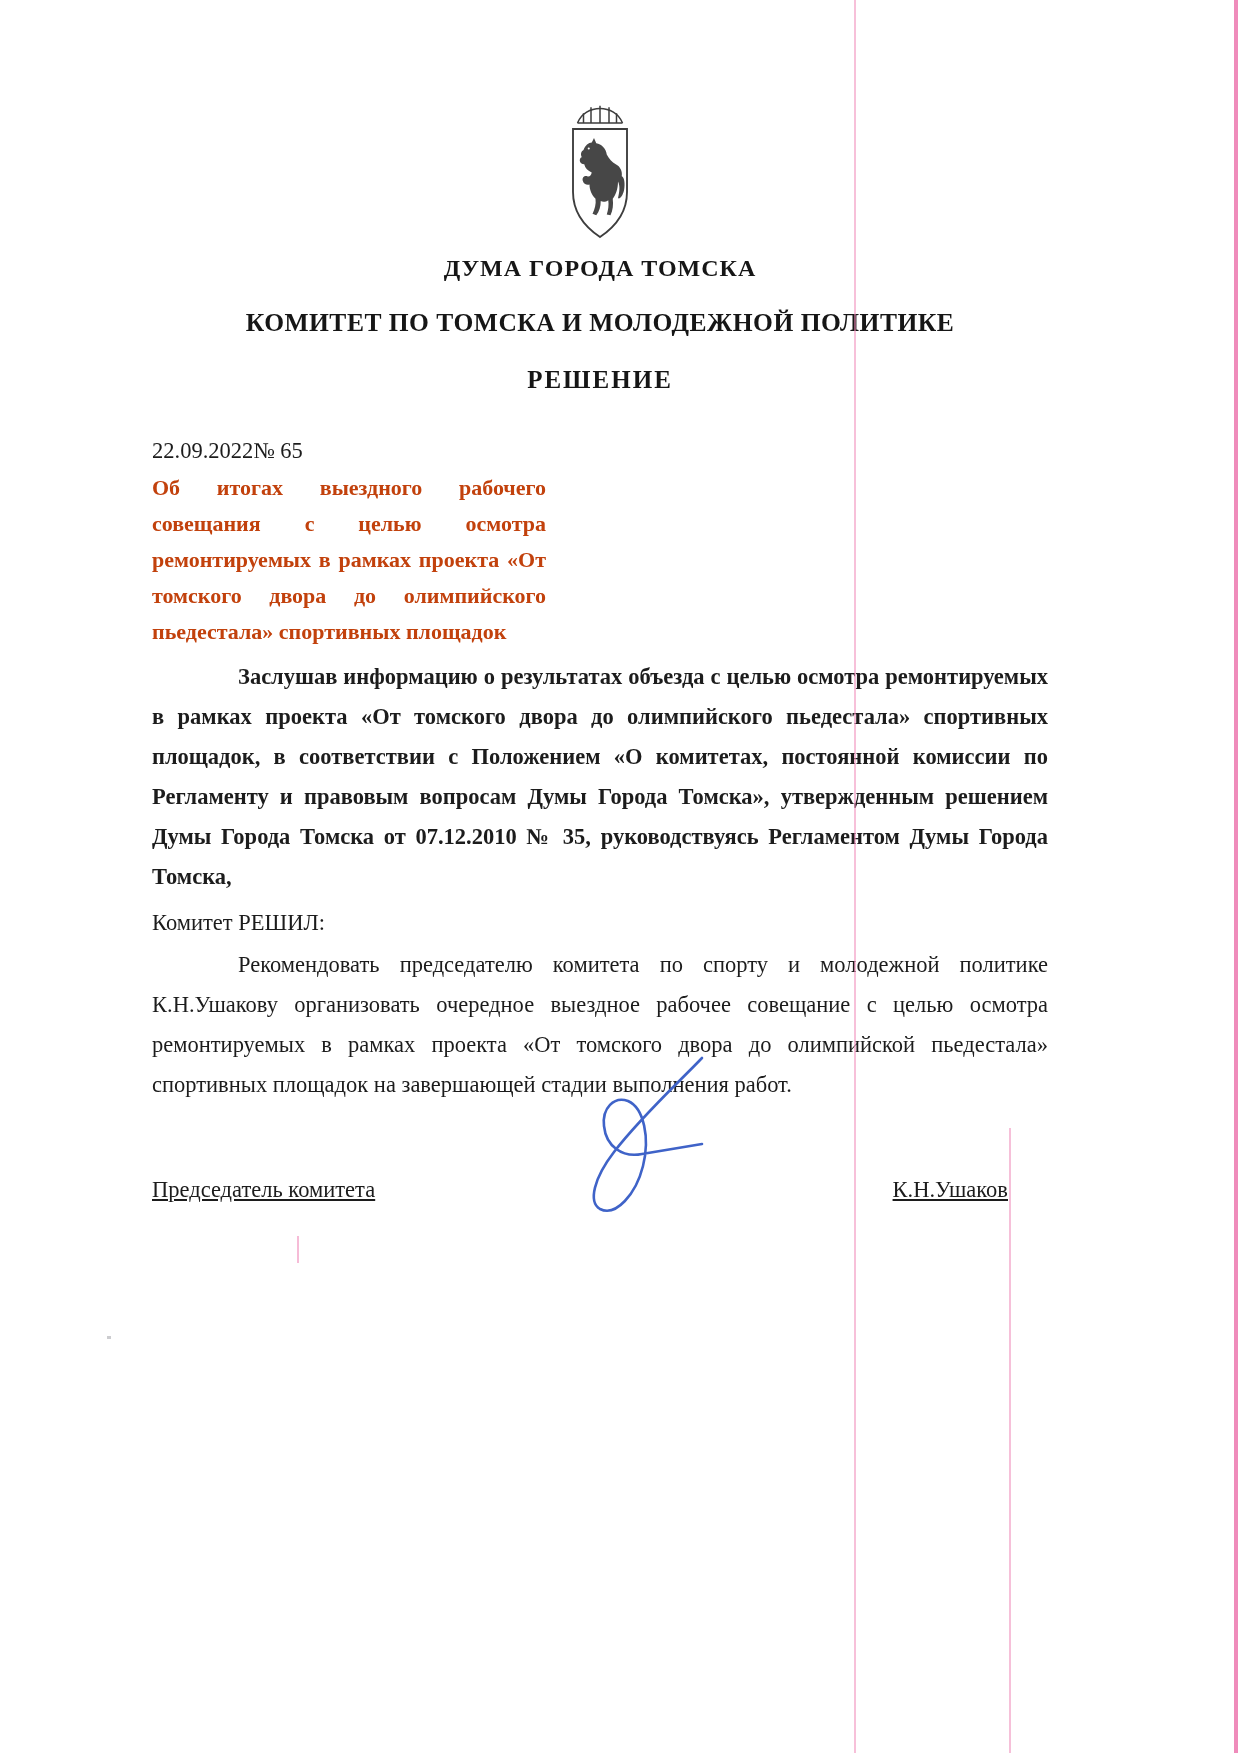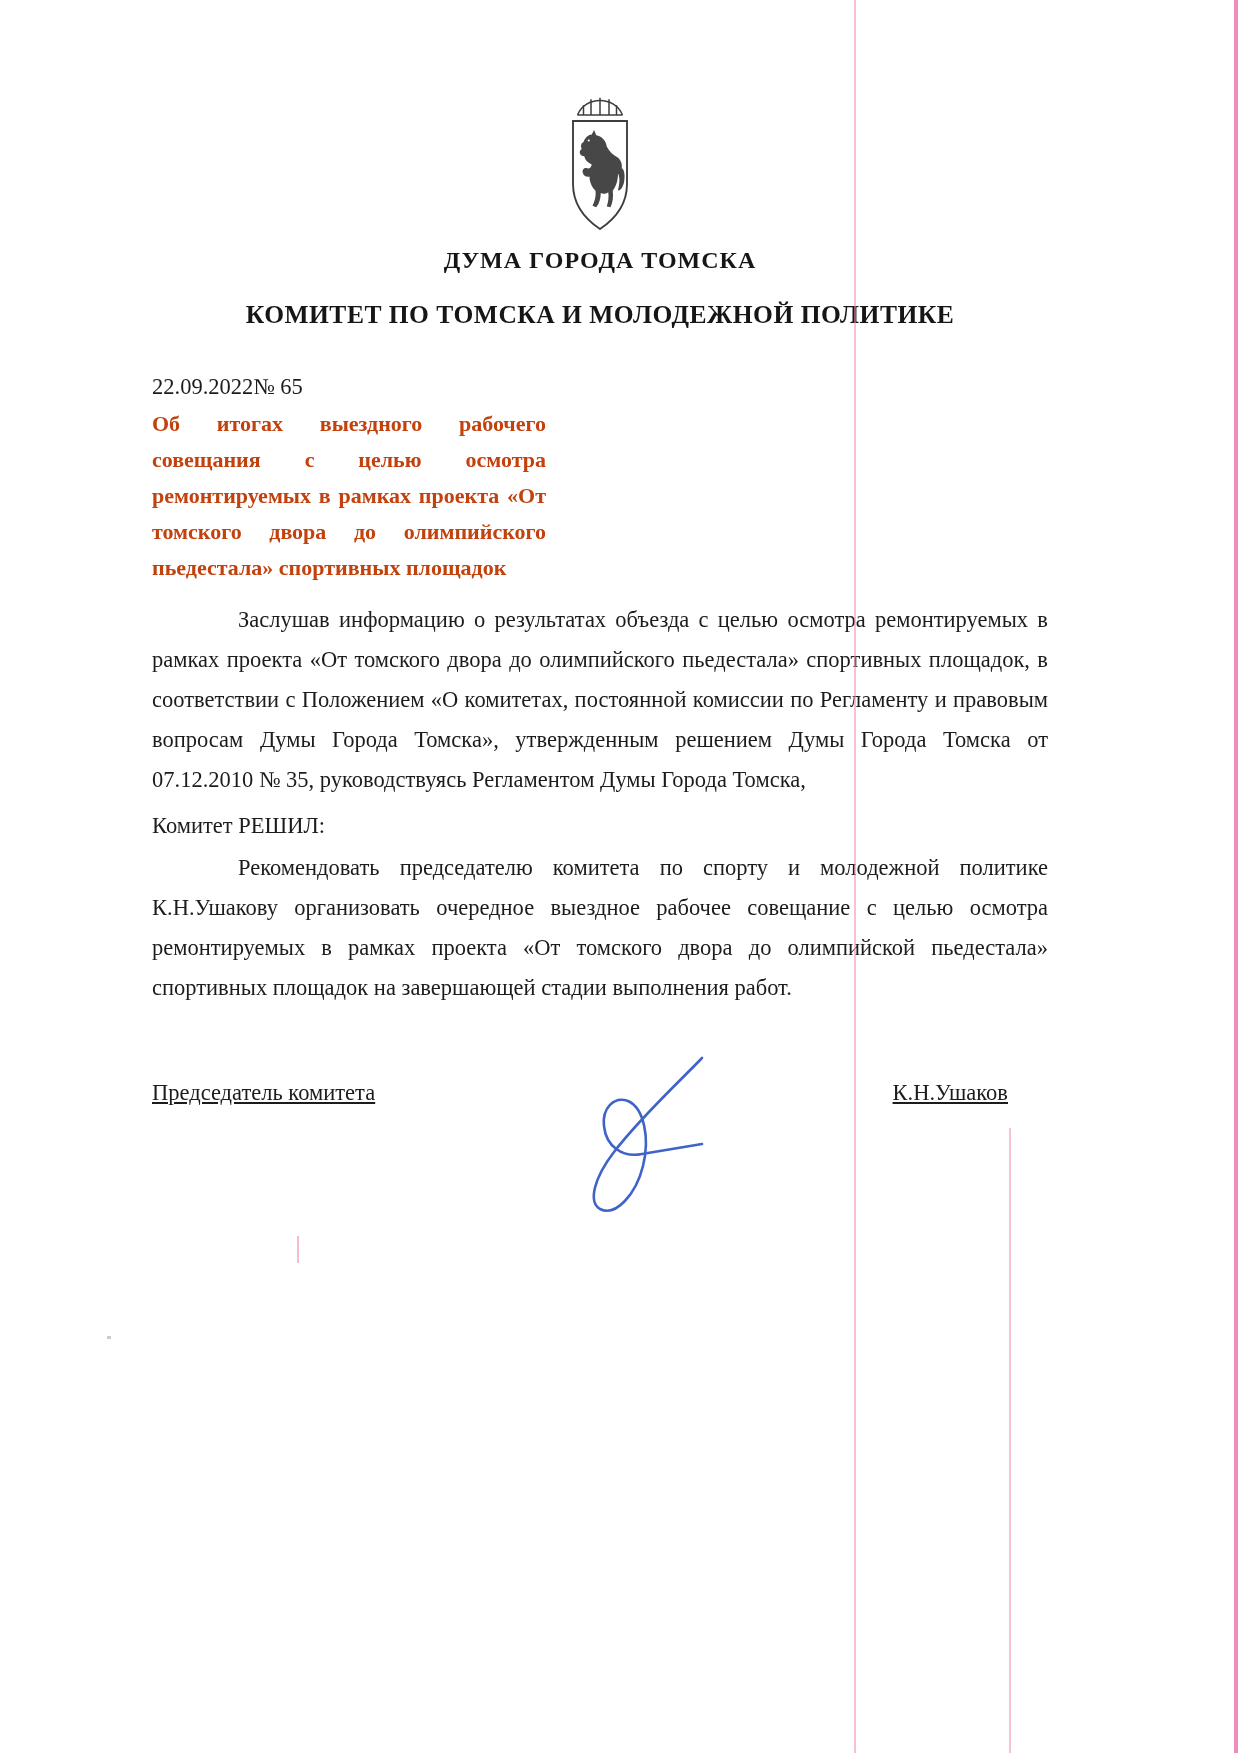--- a/index.html
+++ b/index.html
@@ -6,21 +6,21 @@
   html, body { background: #ffffff; }
   body {
     width: 1240px;
     height: 1753px;
     position: relative;
     overflow: hidden;
     font-family: "Liberation Serif", "DejaVu Serif", serif;
     color: #1c1c1c;
   }
   .page { position: absolute; inset: 0; background: #ffffff; }
-  .content { position: absolute; left: 152px; top: 0; width: 896px; }
+  .content { position: absolute; left: 152px; top: 8px; width: 896px; }
 
   .emblem { margin: 85px auto 0; width: 92px; height: 150px; display: flex; justify-content: center; }
   .org {
     margin-top: 12px; text-align: center; font-weight: bold;
     font-size: 24px; letter-spacing: 1px; color: #161616;
   }
   .committee {
     margin-top: 26px; text-align: center; font-weight: bold;
     font-size: 25.5px; letter-spacing: 0.5px; color: #161616;
   }
@@ -33,21 +33,21 @@
     padding-right: 126px; font-size: 22.5px;
   }
   .subject {
     margin-top: 6px; width: 394px; font-weight: bold;
     font-size: 22px; line-height: 36px; text-align: justify; color: #c2410c;
   }
   .para {
     font-size: 22.5px; line-height: 40px; text-align: justify;
     text-indent: 86px;
   }
-  .para1 { margin-top: 14px; }
+  .para1 { margin-top: 7px; font-weight: bold; }
   .resolved { margin-top: 6px; font-size: 22.5px; line-height: 40px; }
   .para2 { margin-top: 2px; }
   .sig-row {
     margin-top: 72px; display: flex; justify-content: space-between;
     padding-right: 40px; font-size: 22.5px; text-decoration: underline;
   }
 
   .signature-svg { position: absolute; left: 552px; top: 1046px; }
 
   .artifact { position: absolute; pointer-events: none; }
@@ -102,20 +102,21 @@
           C36,95 33,93 33,90
           C33,87 35,85 36,86 Z"></path>
         <circle cx="45" cy="74" r="1.4" fill="#ffffff"></circle>
       </svg>
     </div>
 
     <div class="org">ДУМА ГОРОДА ТОМСКА</div>
 
     <div class="committee">КОМИТЕТ ПО ТОМСКА И МОЛОДЕЖНОЙ ПОЛИТИКЕ</div>
 
+    <div class="doctype">РЕШЕНИЕ</div>
 
     <div class="meta-row">
       <span>22.09.2022</span>
       <span>№ 65</span>
     </div>
 
     <div class="subject">Об итогах выездного рабочего совещания с целью осмотра ремонтируемых в рамках проекта «От томского двора до олимпийского пьедестала» спортивных площадок</div>
 
     <p class="para para1">Заслушав информацию о результатах объезда с целью осмотра ремонтируемых в рамках проекта «От томского двора до олимпийского пьедестала» спортивных площадок, в соответствии с Положением «О комитетах, постоянной комиссии по Регламенту и правовым вопросам Думы Города Томска», утвержденным решением Думы Города Томска от 07.12.2010 № 35, руководствуясь Регламентом Думы Города Томска,</p>
 

